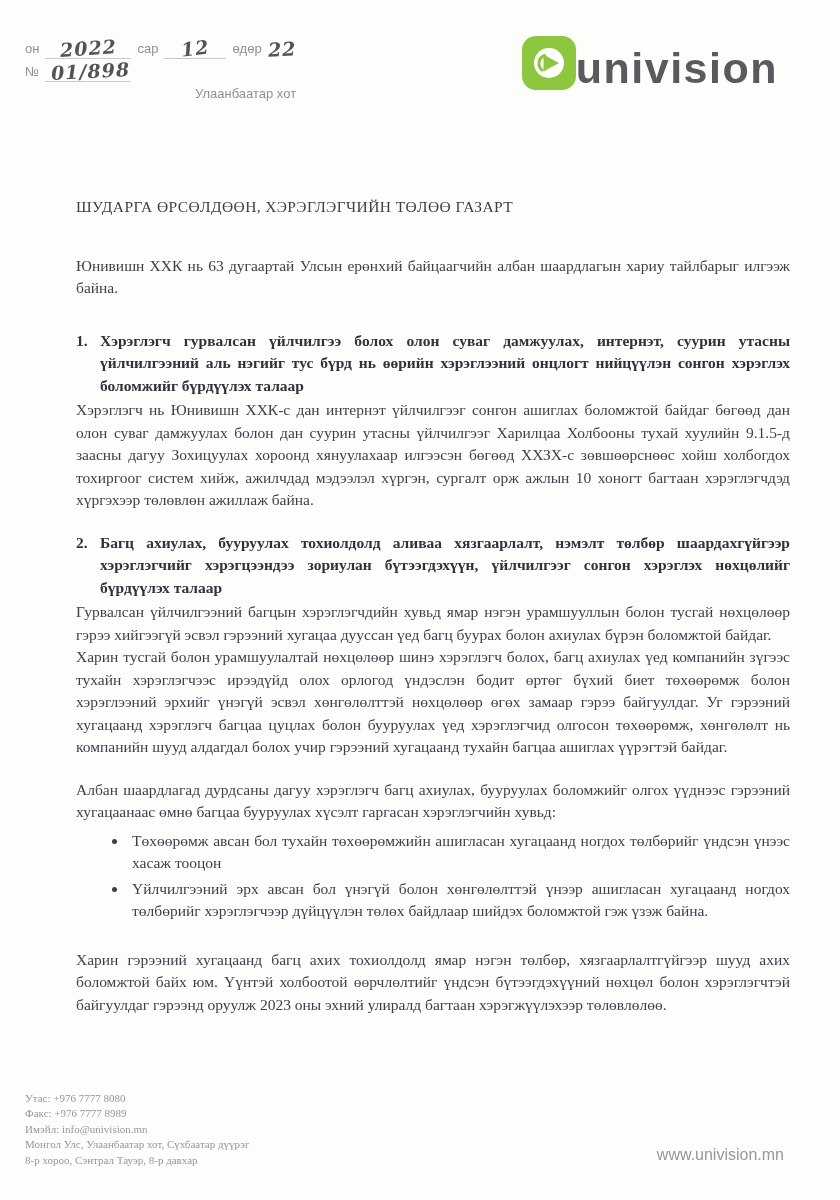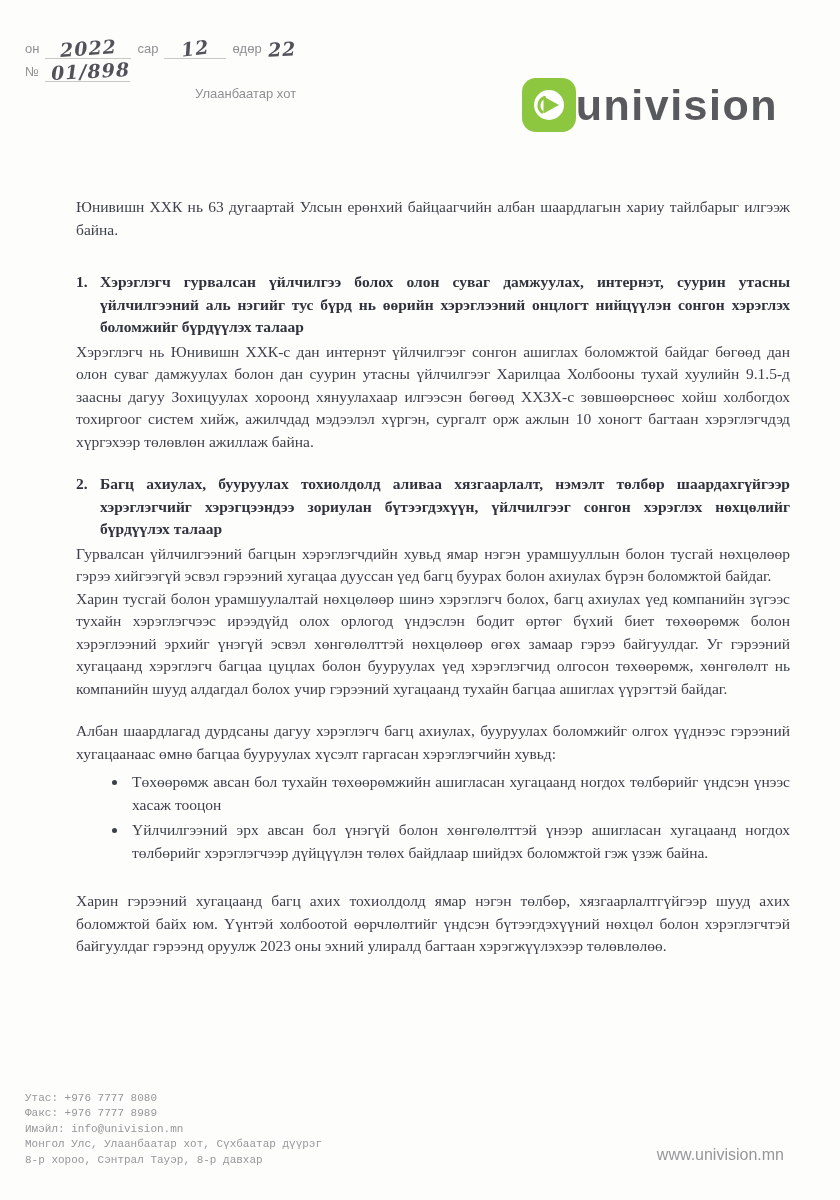--- a/index.html
+++ b/index.html
@@ -18,21 +18,21 @@
   .blank.month{min-width:62px;}
   .blank.num{min-width:74px;text-align:left;padding-left:6px;}
   .hw{font-family:"DejaVu Serif", serif;font-style:italic;font-weight:bold;
       color:#52525a;font-size:19px;letter-spacing:1px;display:inline-block;}
   .hw.r1{transform:rotate(-4deg);}
   .hw.r2{transform:rotate(-7deg);}
   .hw.r3{transform:rotate(-3deg);}
   .city{margin-top:1px;text-align:right;}
 
   
-  .logo{position:absolute;right:62px;top:36px;display:flex;align-items:center;margin-top:42px;}
+  .logo{position:absolute;right:62px;top:36px;display:flex;align-items:flex-end;}
   .logo-icon{width:54px;height:54px;flex:0 0 auto;}
   .logo-word{font-family:"Liberation Sans", sans-serif;font-weight:bold;
              font-size:43px;color:#595a5e;letter-spacing:1.5px;line-height:1;}
 
   
   .content{position:absolute;left:76px;right:50px;top:196px;
            font-size:15.5px;line-height:22.5px;text-align:justify;}
   .content p{margin:0;}
   .recipient{letter-spacing:.4px;margin-bottom:36px !important;text-align:left;}
   .subject{margin-bottom:21px !important;text-align:left;}
@@ -43,21 +43,21 @@
   .sec-num{flex:0 0 24px;}
   .sec-title{flex:1;text-align:justify;}
   .sec-par{margin:0;}
   .closing-intro{margin-bottom:6px !important;}
   .bullets{margin:0 0 26px 0;padding-left:52px;}
   .bullets li{text-align:justify;padding-left:4px;margin-bottom:3px;}
   .closing{margin-top:26px;}
 
   
   .footer{position:absolute;left:25px;bottom:32px;
-          font-family:Liberation Mono, monospace;font-size:11px;
+          font-family:Liberation Serif, serif;font-size:11px;
           color:#96979a;line-height:15.5px;}
   .website{position:absolute;right:56px;bottom:36px;
            font-family:Liberation Sans, sans-serif;font-size:16px;color:#96979a;}
 </style>
 </head>
 <body>
 
 <div class="page">
 
   <div class="stamp">
@@ -83,20 +83,21 @@
         <circle cx="27" cy="27" r="15" fill="#ffffff"></circle>
         <path d="M21.5 18.5 L37 27 L21.5 35.5 Z" fill="#8dc63f"></path>
         <path d="M22.5 19.5 C 16.5 21.5 15 30 20 34" stroke="#8dc63f" stroke-width="3" fill="none" stroke-linecap="round"></path>
       </svg>
     </span>
     <span class="logo-word">univision</span>
   </div>
 
   <div class="content">
 
+    <p class="recipient">ШУДАРГА ӨРСӨЛДӨӨН, ХЭРЭГЛЭГЧИЙН ТӨЛӨӨ ГАЗАРТ</p>
 
 
 
     <p class="intro">Юнивишн ХХК нь 63 дугаартай Улсын ерөнхий байцаагчийн албан шаардлагын хариу тайлбарыг илгээж байна.</p>
 
     <div class="section">
       <div class="sec-head">
         <span class="sec-num">1.</span>
         <span class="sec-title">Хэрэглэгч гурвалсан үйлчилгээ болох олон суваг дамжуулах, интернэт, суурин утасны үйлчилгээний аль нэгийг тус бүрд нь өөрийн хэрэглээний онцлогт нийцүүлэн сонгон хэрэглэх боломжийг бүрдүүлэх талаар</span>
       </div>

